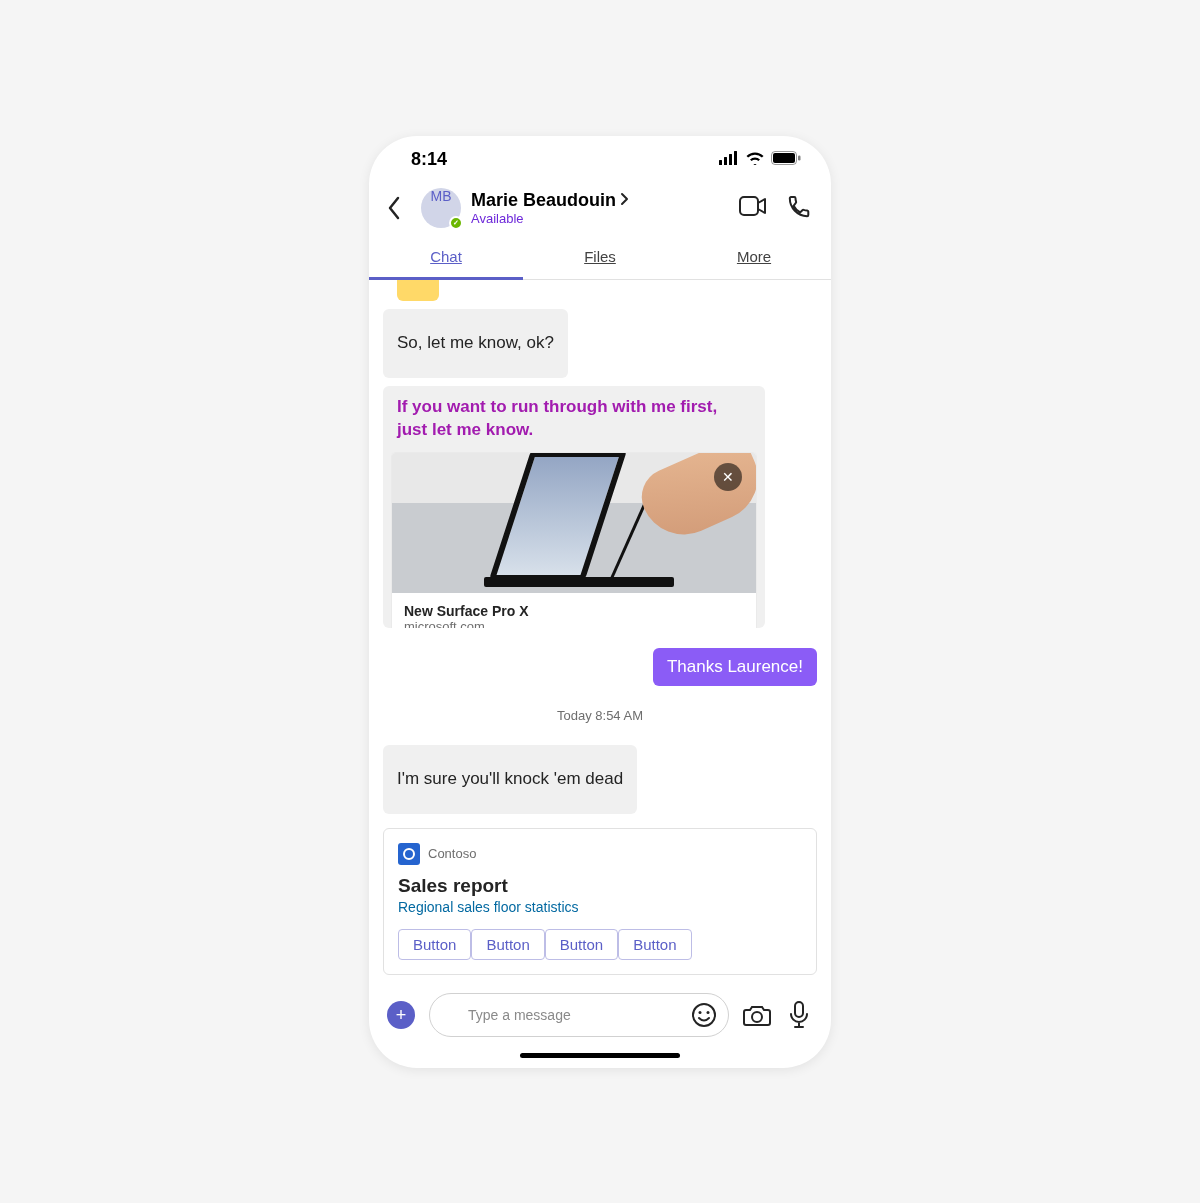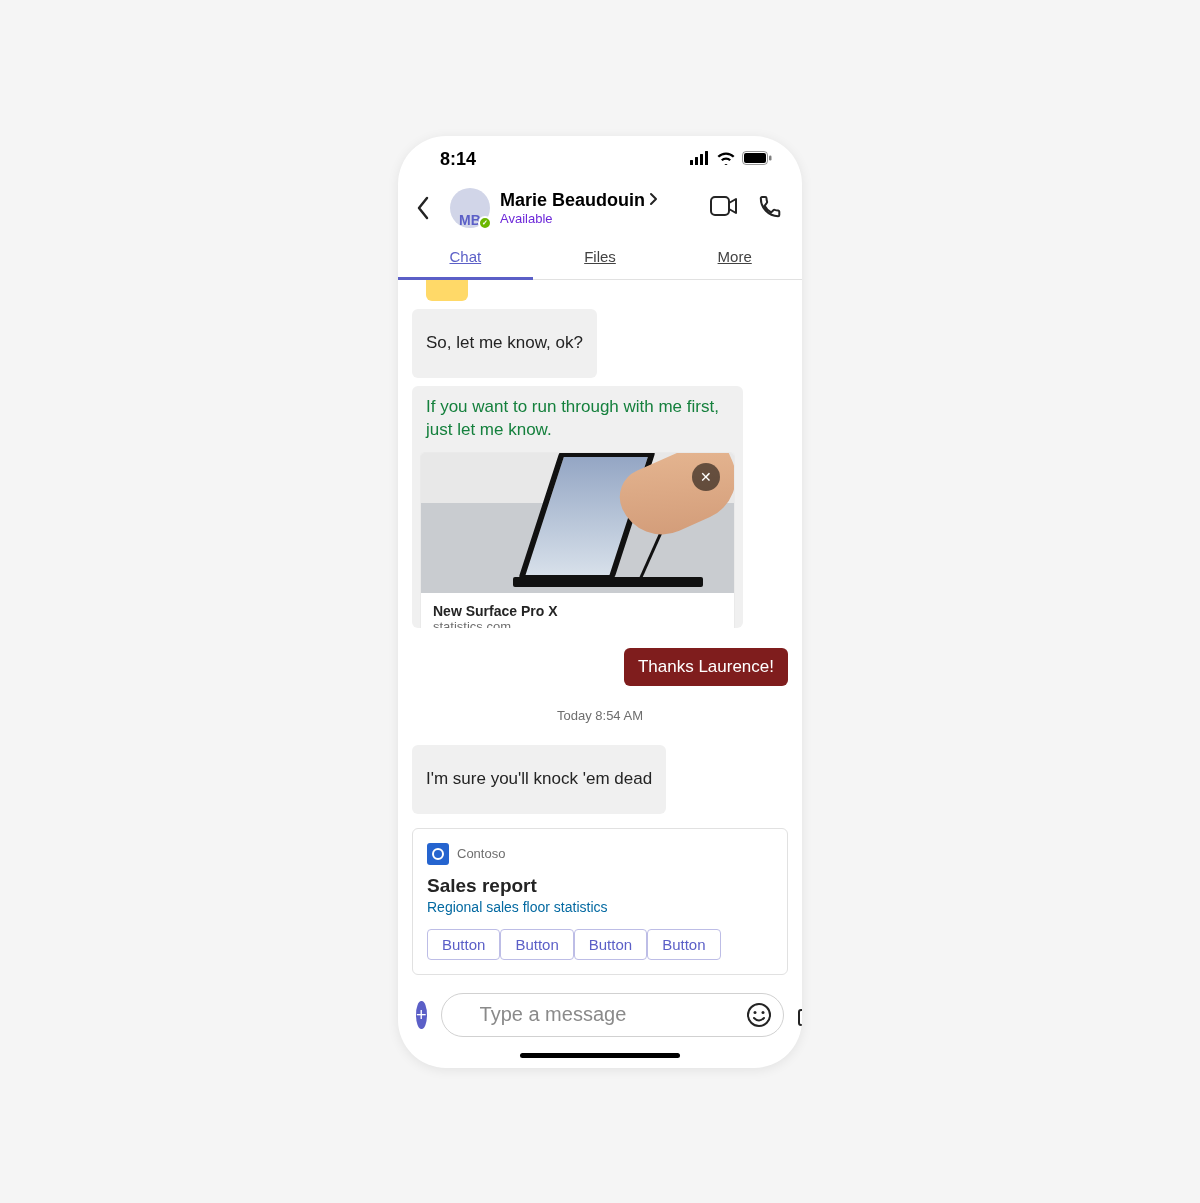--- a/index.html
+++ b/index.html
@@ -7,21 +7,21 @@
     width: 1200px;
     height: 1203px;
     background: #f5f5f5;
     border-radius: 24px;
     display: flex;
     align-items: center;
     justify-content: center;
     font-family: -apple-system, "Segoe UI", "Helvetica Neue", Arial, sans-serif;
   }
   .phone {
-    width: 404px;
+    width: 462px;
     height: 932px;
     background: #fff;
     border-radius: 48px;
     box-shadow: 0 2px 12px rgba(0,0,0,0.08);
     overflow: hidden;
     display: flex;
     flex-direction: column;
   }
   
   .status-bar {
@@ -38,22 +38,22 @@
   .header {
     display: flex;
     align-items: center;
     padding: 4px 18px 10px 18px;
     gap: 10px;
   }
   .back-btn { width: 24px; height: 24px; display:flex; align-items:center; }
   .avatar {
     width: 40px; height: 40px; border-radius: 50%;
     background: #d1d5e8;
-    display:flex; align-items:flex-end; justify-content:center;
-    font-size:14px; color:#5b5fc7; font-weight:700;
+    display:flex; align-items:flex-start; justify-content:center;
+    font-size:14px; color:#5b5fc7; font-weight:400;
     position: relative;
   }
   .presence {
     position:absolute; bottom:-2px; right:-2px;
     width:14px; height:14px; border-radius:50%;
     background:#6bb700; border:2px solid #fff;
     display:flex; align-items:center; justify-content:center;
   }
   .presence::after { content:"✓"; color:#fff; font-size:7px; font-weight:bold; line-height:1; }
   .contact-info { flex:1; min-width:0; }
@@ -107,21 +107,21 @@
     line-height:1.35;
   }
   .bubble-container-in {
     background:#f0f0f0;
     border-radius:6px;
     align-self:flex-start;
     max-width:88%;
     overflow:hidden;
     padding-bottom:2px;
   }
-  .bubble-container-in .btext { padding:10px 14px 10px 14px; font-size:17px; line-height:1.35; color:#15803d;}
+  .bubble-container-in .btext { padding:10px 14px 10px 14px; font-size:17px; line-height:1.35; color:#a21caf;font-weight:bold;}
   .link-card {
     margin:0 8px 8px 8px;
     background:#fff;
     border-radius:4px;
     overflow:hidden;
     border:1px solid #eaeaea;
     position:relative;
   }
   .link-image {
     height:140px;
@@ -158,21 +158,21 @@
     position:absolute; top:10px; right:14px;
     width:28px; height:28px; border-radius:50%;
     background:rgba(0,0,0,0.55);
     display:flex; align-items:center; justify-content:center;
     color:#fff; font-size:14px;
   }
   .link-meta { padding:10px 12px; }
   .link-title { font-size:14px; font-weight:600; color:#242424; }
   .link-domain { font-size:13px; color:#6e6e6e; }
   .bubble-out {
-    background:#7f1d1d;
+    background:#8b5cf6;
     color:#fff;
     border-radius:6px;
     padding:9px 14px;
     font-size:17px;
     align-self:flex-end;
     margin-top:12px;
   }
   .timestamp {
     text-align:center;
     font-size:13px;
@@ -225,21 +225,21 @@
     flex:1;
     border:1px solid #d1d1d1;
     border-radius:22px;
     height:44px;
     display:flex;
     align-items:center;
     padding:0 10px 0 18px;
   }
   .msg-input {
     flex:1; border:none; outline:none;
-    font-size:20px; color:#242424; background:transparent;margin-left:20px;
+    font-size:14px; color:#242424; background:transparent;margin-left:20px;
   }
   .msg-input::placeholder { color:#8a8a8a; }
   .comp-icon { width:28px; height:28px; color:#242424; display:flex; align-items:center; justify-content:center; }
   .home-indicator {
     width:160px; height:5px; background:#000; border-radius:3px;
     margin:0 auto 10px auto;
   }
 </style>
 </head>
 <body>
@@ -324,21 +324,21 @@
       <div class="link-card">
         <div class="link-image">
           <div class="device-screen"></div>
           <div class="kick"></div>
           <div class="device-base"></div>
           <div class="hand"></div>
           <div class="close-pill">✕</div>
         </div>
         <div class="link-meta">
           <div class="link-title">New Surface Pro X</div>
-          <div class="link-domain">statistics.com</div>
+          <div class="link-domain">microsoft.com</div>
         </div>
       </div>
     </div>
 
     <div class="bubble-out">Thanks Laurence!</div>
 
     <div class="timestamp">Today 8:54 AM</div>
 
     <div class="bubble-in" style="margin-top:6px;">I'm sure you'll knock 'em dead</div>
 

